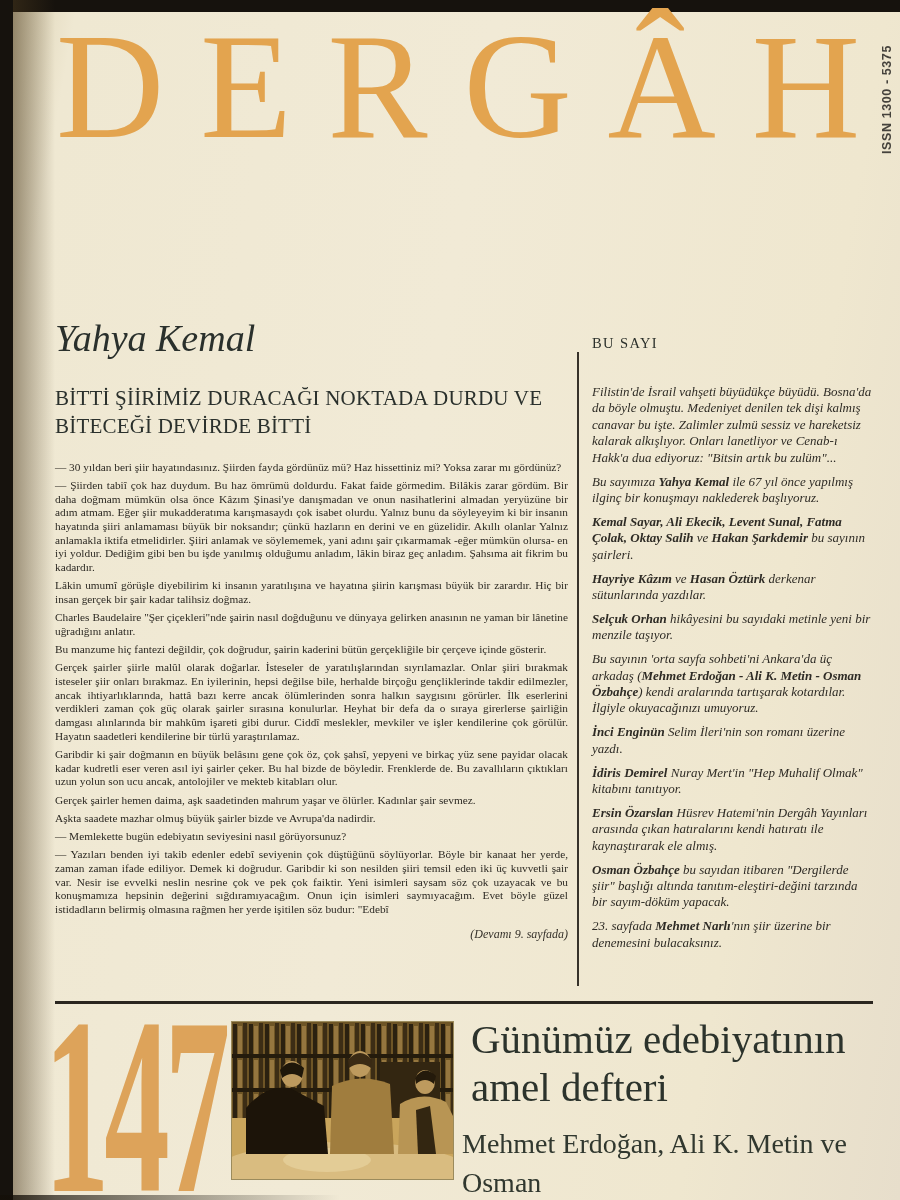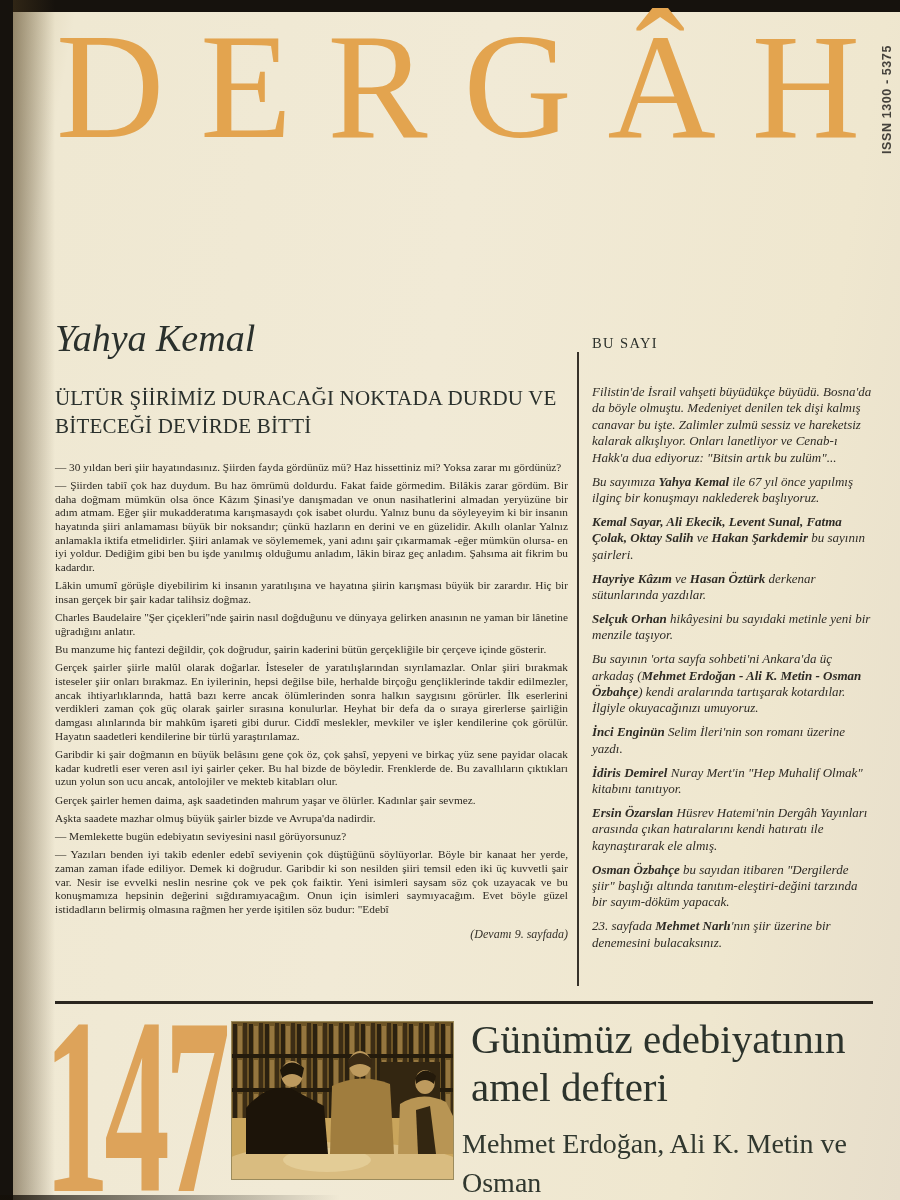--- a/index.html
+++ b/index.html
@@ -68,21 +68,21 @@
       <span class="m-letter">R</span>
       <span class="m-letter">G</span>
       <span class="m-letter">Â</span>
       <span class="m-letter">H</span>
     </div>
   <div class="issn">ISSN 1300 - 5375</div>
 
   <div class="article">
     <div class="author">Yahya Kemal</div>
     <div class="headline">
-      <div>ÜLTÜR ŞİİRİMİZ DURACAĞI NOKTADA DURDU VE</div>
+      <div>BİTTİ ŞİİRİMİZ DURACAĞI NOKTADA DURDU VE</div>
       <div>BİTECEĞİ DEVİRDE BİTTİ</div>
     </div>
     <div class="body">
         <p class="body-para">— 30 yıldan beri şiir hayatındasınız. Şiirden fayda gördünüz mü? Haz hissettiniz mi? Yoksa zarar mı gördünüz?</p>
         <p class="body-para">— Şiirden tabiî çok haz duydum. Bu haz ömrümü doldurdu. Fakat faide görmedim. Bilâkis zarar gördüm. Bir daha doğmam mümkün olsa önce Kâzım Şinasi'ye danışmadan ve onun nasihatlerini almadan yeryüzüne bir adım atmam. Eğer şiir mukadderatıma karışmasaydı çok isabet olurdu. Yalnız bunu da söyleyeyim ki bir insanın hayatında şiiri anlamaması büyük bir noksandır; çünkü hazların en derini ve en güzelidir. Akıllı olanlar Yalnız anlamakla iktifa etmelidirler. Şiiri anlamak ve söylememek, yani adını şair çıkarmamak -eğer mümkün olursa- en iyi yoldur. Dediğim gibi ben bu işde yanılmış olduğumu anladım, lâkin biraz geç anladım. Şahsıma ait fikrim bu kadardır.</p>
         <p class="body-para">Lâkin umumî görüşle diyebilirim ki insanın yaratılışına ve hayatına şiirin karışması büyük bir zarardır. Hiç bir insan gerçek bir şair kadar talihsiz doğmaz.</p>
         <p class="body-para">Charles Baudelaire "Şer çiçekleri"nde şairin nasıl doğduğunu ve dünyaya gelirken anasının ne yaman bir lânetine uğradığını anlatır.</p>
         <p class="body-para">Bu manzume hiç fantezi değildir, çok doğrudur, şairin kaderini bütün gerçekliğile bir çerçeve içinde gösterir.</p>
         <p class="body-para">Gerçek şairler şiirle malûl olarak doğarlar. İsteseler de yaratılışlarından sıyrılamazlar. Onlar şiiri bırakmak isteseler şiir onları bırakmaz. En iyilerinin, hepsi değilse bile, herhalde birçoğu gençliklerinde takdir edilmezler, ancak ihtiyarlıklarında, hattâ bazı kerre ancak ölümlerinden sonra halkın saygısını görürler. İlk eserlerini verdikleri zaman çok güç olarak şairler sırasına konulurlar. Heyhat bir defa da o sıraya girerlerse şairliğin damgası alınlarında bir mahkûm işareti gibi durur. Ciddî meslekler, mevkiler ve işler kendilerine çok görülür. Hayatın saadetleri kendilerine bir türlü yaraştırılamaz.</p>
         <p class="body-para">Garibdir ki şair doğmanın en büyük belâsını gene çok öz, çok şahsî, yepyeni ve birkaç yüz sene payidar olacak kadar kudretli eser veren asıl iyi şairler çeker. Bu hal bizde de böyledir. Frenklerde de. Bu zavallıların çıktıkları uzun yolun son ucu ancak, antolojiler ve mekteb kitabları olur.</p>

